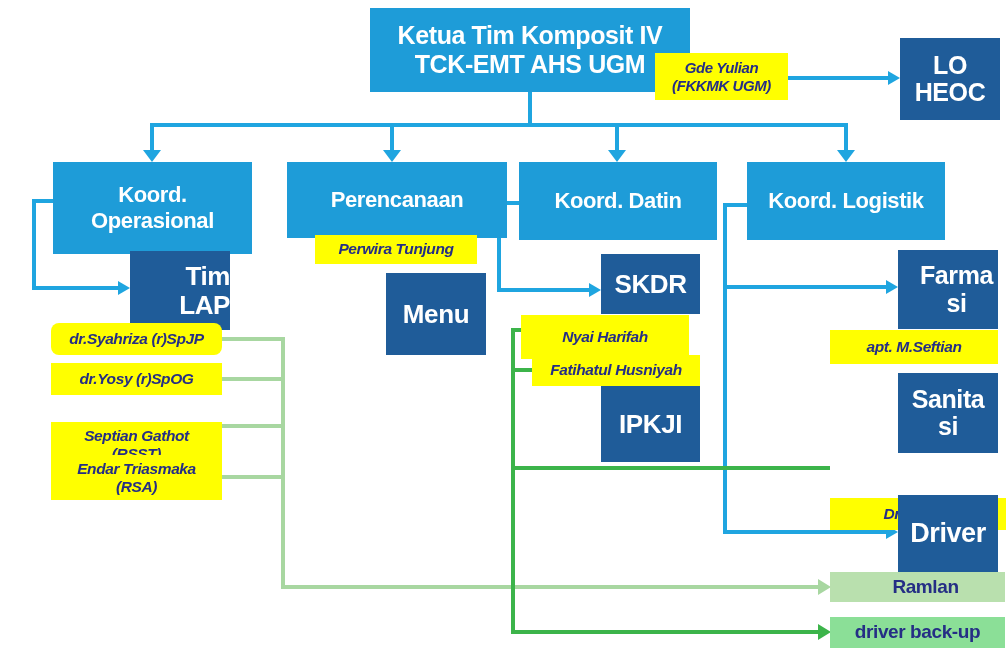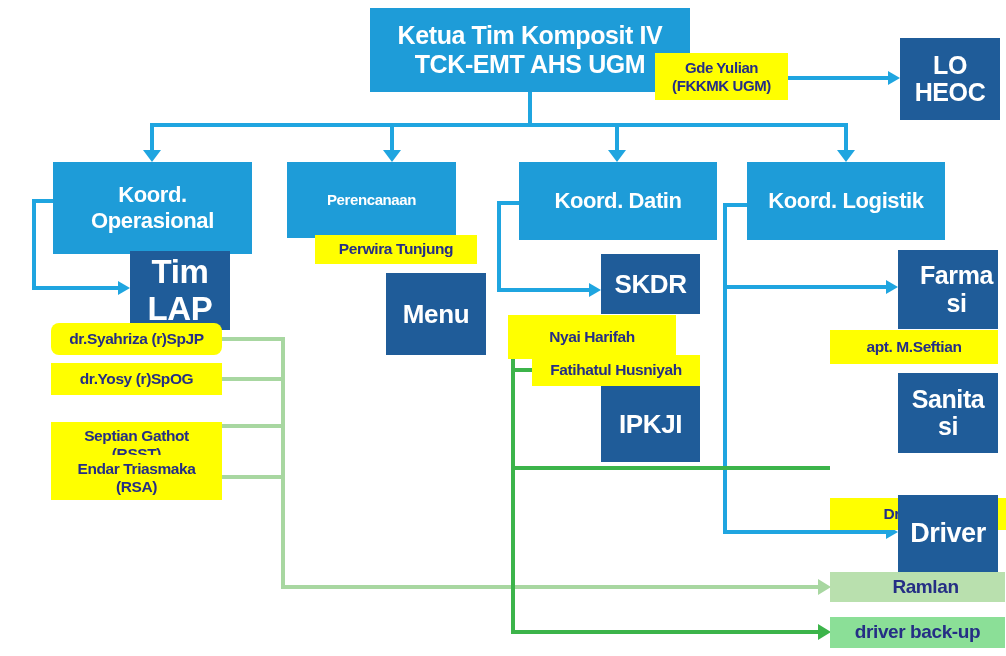--- a/index.html
+++ b/index.html
@@ -7,21 +7,21 @@
     position:relative; width:1006px; height:656px; background:#ffffff;
     font-family:"Liberation Sans", sans-serif; font-weight:bold; overflow:hidden;
   }
   .box {
     position:absolute; display:flex; flex-direction:column;
     justify-content:center; align-items:center; text-align:center;
     line-height:1.18; letter-spacing:-0.4px; box-sizing:border-box;
   }
   .lb { background:var(--light-blue); color:var(--white-text); }
   .db { background:var(--dark-blue);  color:var(--white-text); }
-  .yl { background:var(--yellow);     color:var(--navy-text); }
+  .yl { background:var(--yellow);     color:var(--navy-text);font-style:italic; }
   .gr1 { background:var(--ramlan-fill);  color:var(--navy-text);padding-left:16px; }
   .gr2 { background:var(--backup-fill);  color:var(--navy-text); }
   .ln { position:absolute; }
   .c-blue  { background:var(--line-blue); }
   .c-pale  { background:var(--pale-green); }
   .c-green { background:var(--green); }
   .arr { position:absolute; width:0; height:0; }
   .arr.r-blue  { border-top:7px solid transparent; border-bottom:7px solid transparent; border-left:12px solid var(--line-blue); }
   .arr.d-blue  { border-left:9px solid transparent; border-right:9px solid transparent; border-top:12px solid var(--line-blue); }
   .arr.r-pale  { border-top:8px solid transparent; border-bottom:8px solid transparent; border-left:13px solid var(--pale-green); }
@@ -95,33 +95,33 @@
   <div class="box db" style="left:900px;top:38px;width:100px;height:82px;font-size:25px;line-height:1.1;">
     <span>LO</span>
     <span>HEOC</span>
   </div>
 
   <div class="box lb" style="left:53px;top:162px;width:199px;height:92px;font-size:22px;">
     <span>Koord.</span>
     <span>Operasional</span>
   </div>
 
-  <div class="box lb" style="left:287px;top:162px;width:169px;height:76px;font-size:15px;">
+  <div class="box lb" style="left:287px;top:162px;width:220px;height:76px;font-size:22px;">
     <span>Perencanaan</span>
   </div>
 
   <div class="box lb" style="left:519px;top:162px;width:198px;height:78px;font-size:22px;">
     <span>Koord. Datin</span>
   </div>
 
   <div class="box lb" style="left:747px;top:162px;width:198px;height:78px;font-size:22px;">
     <span>Koord. Logistik</span>
   </div>
 
-  <div class="box db" style="left:130px;top:251px;width:100px;height:79px;font-size:33px;line-height:1.1;">
+  <div class="box db" style="left:130px;top:251px;width:100px;height:79px;font-size:26px;line-height:1.1;align-items:flex-end;">
     <span>Tim</span>
     <span>LAP</span>
   </div>
 
   <div class="box yl" style="left:51px;top:323px;width:171px;height:32px;font-size:15.5px;border-radius:8px;">
     <span>dr.Syahriza (r)SpJP</span>
   </div>
   <div class="box yl" style="left:51px;top:363px;width:171px;height:32px;font-size:15.5px;">
     <span>dr.Yosy (r)SpOG</span>
   </div>
@@ -139,21 +139,21 @@
   </div>
 
   <div class="box db" style="left:386px;top:273px;width:100px;height:82px;font-size:26px;">
     <span>Menu</span>
   </div>
 
   <div class="box db" style="left:601px;top:254px;width:99px;height:60px;font-size:26px;">
     <span>SKDR</span>
   </div>
 
-  <div class="box yl" style="left:508px;top:315px;width:168px;height:44px;font-size:15.5px;">
+  <div class="box yl" style="left:521px;top:315px;width:168px;height:44px;font-size:15.5px;">
     <span>Nyai Harifah</span>
   </div>
   <div class="box yl" style="left:532px;top:355px;width:168px;height:31px;font-size:15.5px;">
     <span>Fatihatul Husniyah</span>
   </div>
 
   <div class="box db" style="left:601px;top:386px;width:99px;height:76px;font-size:26px;">
     <span>IPKJI</span>
   </div>
 

